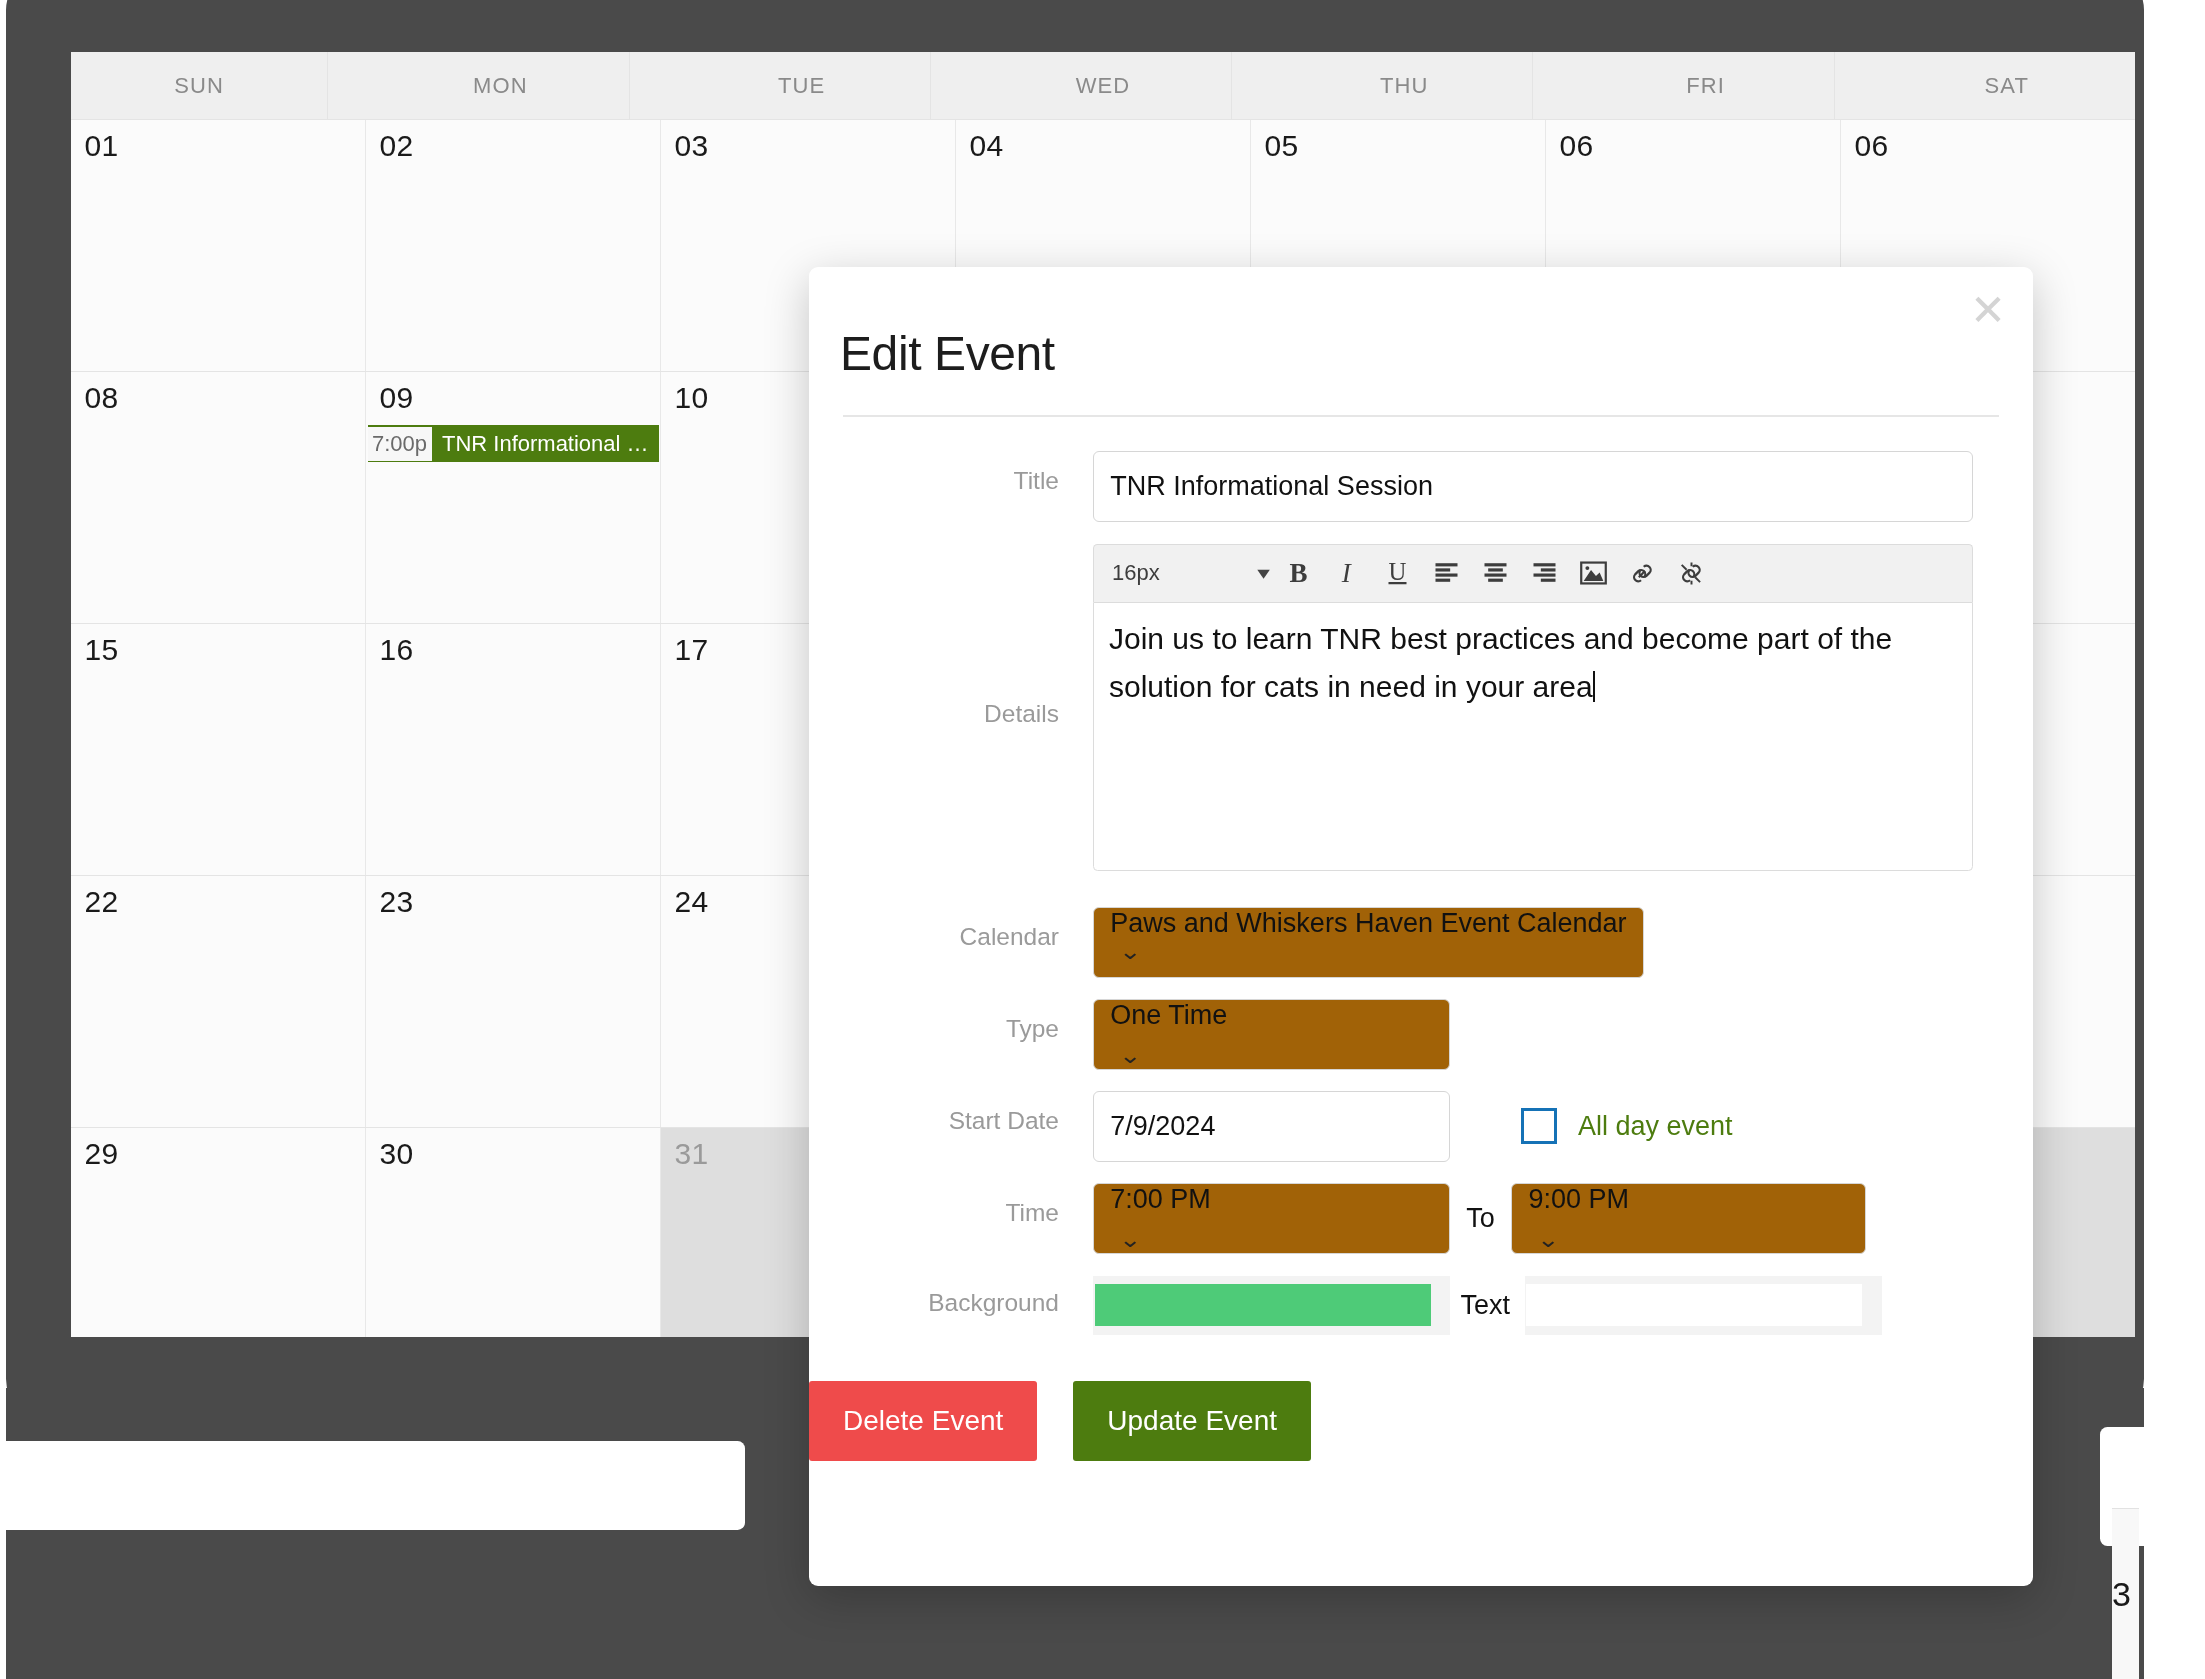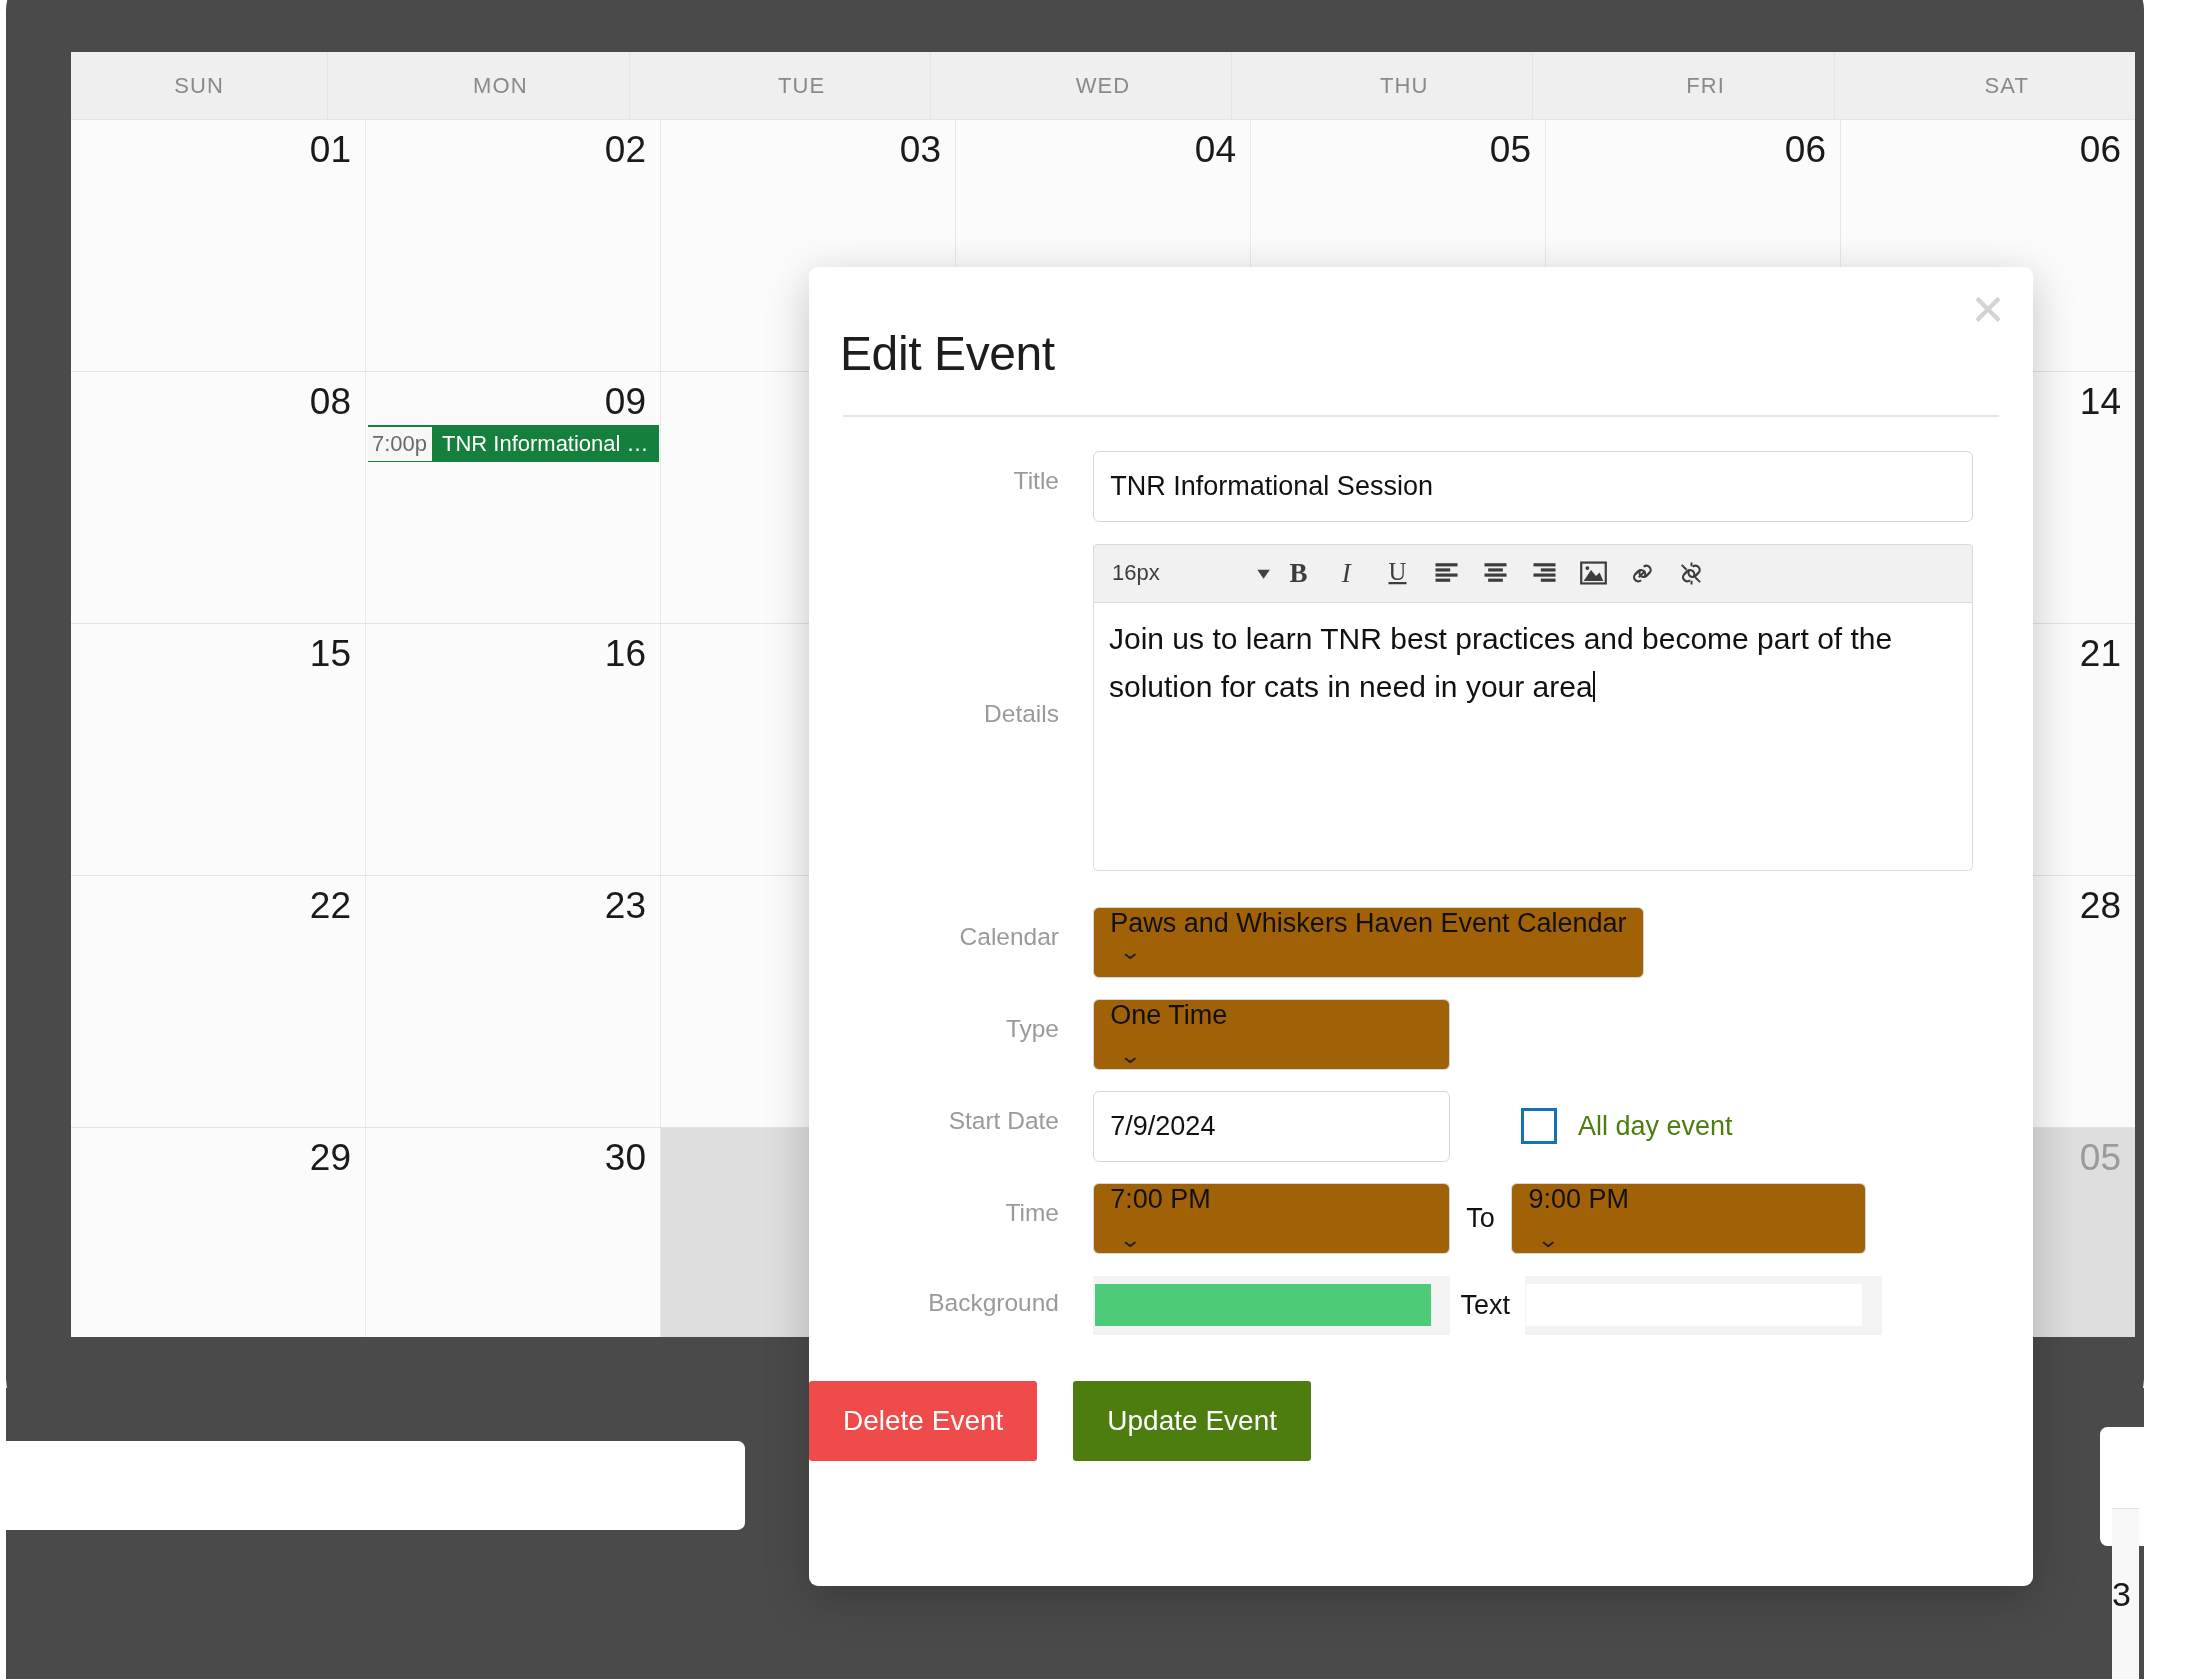--- a/index.html
+++ b/index.html
@@ -94,22 +94,21 @@
   .cal-cell {
     flex: 1 1 0;
     border-right: 1.5px solid #e8e8e8;
     position: relative;
     background: #fbfbfb;
     padding: 9px 13.4px 0 13.4px;
   }
   .cal-cell:last-child { border-right: none; }
   .cal-cell.other-month { background: #dedede; }
   .day-num {
-    text-align: right;
-    font-size: 37px;
+    font-size: 30px;
     color: #1a1a1a;
     letter-spacing: 0.4px;
   }
   .cal-cell.other-month .day-num { color: #9a9a9a; }
 
   .event-chip {
     position: absolute;
     left: 1.5px; right: 1.5px;
     top: 53px;
     height: 37px;
@@ -363,21 +362,21 @@
         <div class="cal-cell">
           <div class="day-num">06</div>
         </div>
       </div>
       <div class="cal-week">
         <div class="cal-cell">
           <div class="day-num">08</div>
         </div>
         <div class="cal-cell">
           <div class="day-num">09</div>
-          <div class="event-chip" style="background: #15803d;">
+          <div class="event-chip" style="background: #4d7c0f;">
             <span class="event-time">7:00p</span>
             <span class="event-title">TNR Informational S...</span>
           </div>
         </div>
         <div class="cal-cell">
           <div class="day-num">10</div>
         </div>
         <div class="cal-cell">
           <div class="day-num">11</div>
         </div>

